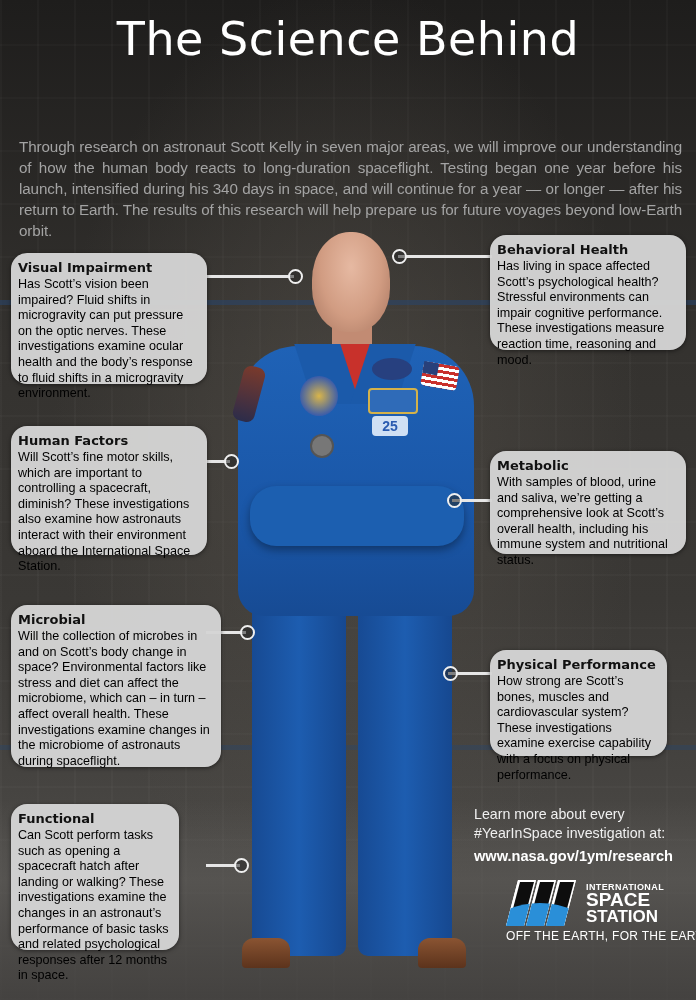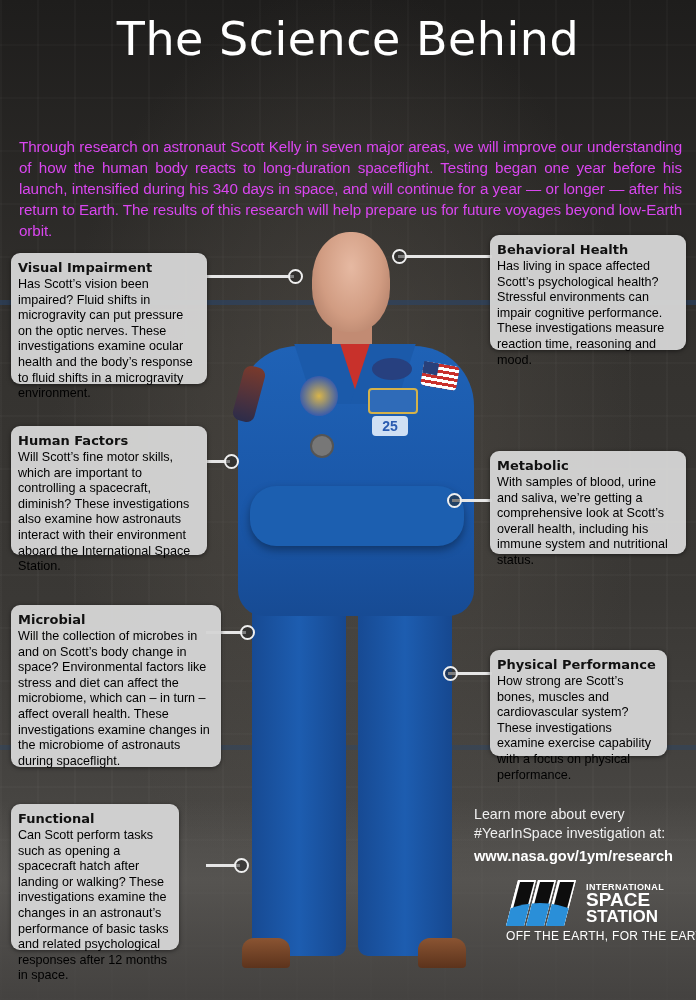--- a/index.html
+++ b/index.html
@@ -24,21 +24,21 @@
 
   .title {
     position: absolute; left: 0; right: 0; top: 12px;
     text-align: center; color: #ffffff;
     font-family: "DejaVu Sans", sans-serif; font-weight: 200;
     font-size: 46px; line-height: 54px; letter-spacing: 0.5px;
   }
   .title div { font-weight: normal; }
   .intro {
     position: absolute; left: 19px; right: 14px; top: 136px;
-    color: #d946ef; font-size: 15.2px; line-height: 21px;
+    color: #a3a3a3; font-size: 15.2px; line-height: 21px;
     text-align: justify; letter-spacing: -0.1px;
   }
 
   
   .figure { position: absolute; left: 232px; top: 226px; width: 248px; height: 760px; }
   .figure .head {
     position: absolute; left: 80px; top: 6px; width: 78px; height: 100px;
     background: radial-gradient(ellipse at 50% 35%, #e6b9a2 0%, #d19c82 55%, #a87660 100%);
     border-radius: 48% 48% 44% 44%;
   }
@@ -78,21 +78,21 @@
   .patch.nasa { left: 140px; top: 132px; width: 40px; height: 22px; background: #27407f; border-radius: 50%; }
   .patch.wings { left: 136px; top: 162px; width: 46px; height: 22px; background: #2f6bb8; border: 2px solid #d4b24a; }
   .patch.mission { left: 68px; top: 150px; width: 38px; height: 40px; background: radial-gradient(circle, #d9b54a 0%, #3e5ea8 70%); border-radius: 50%; }
   .patch.shoulder { left: 6px; top: 140px; width: 22px; height: 56px; background: linear-gradient(180deg,#7a3a2c,#2c2c4a); transform: rotate(15deg); border-radius: 8px; }
   .patch.number { left: 140px; top: 190px; width: 36px; height: 20px; background: #cfe0f4; color:#2a5bb0; font-size: 14px; font-weight: bold; text-align:center; line-height:20px; }
   .watch { position: absolute; left: 78px; top: 208px; width: 20px; height: 20px; background: #777; border-radius: 50%; border: 2px solid #555; }
 
   
   .card {
     position: absolute; background: rgba(212,212,212,0.97);
-    border-radius: 9px; box-shadow: 0 1px 4px rgba(0,0,0,0.5);
+    border-radius: 16px; box-shadow: 0 1px 4px rgba(0,0,0,0.5);
     padding: 6px 7px 6px 7px; box-sizing: border-box;
     color: #1c1c1c;
   }
   .card .ctitle {
     font-family: "DejaVu Sans", sans-serif; font-weight: bold;
     font-size: 13px; line-height: 17px; margin-bottom: 1px; color: #111;
   }
   .card .cbody { font-size: 12.6px; line-height: 15.6px; color: #000000; }
   .connector { position: absolute; height: 3px; background: #e6e6e6; }
   .dot {

